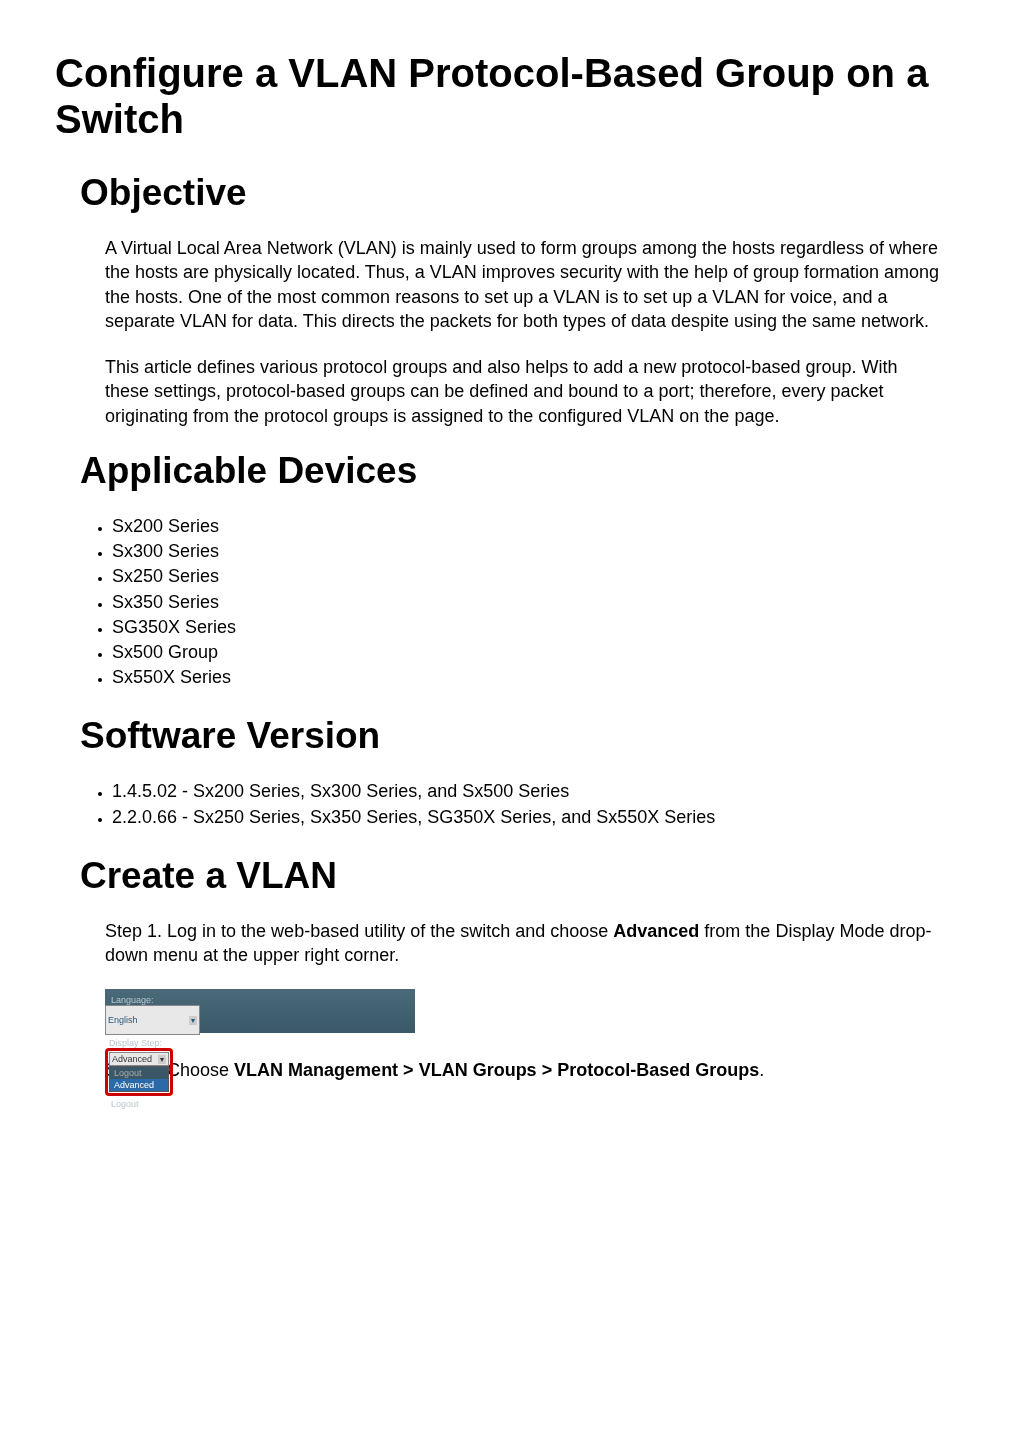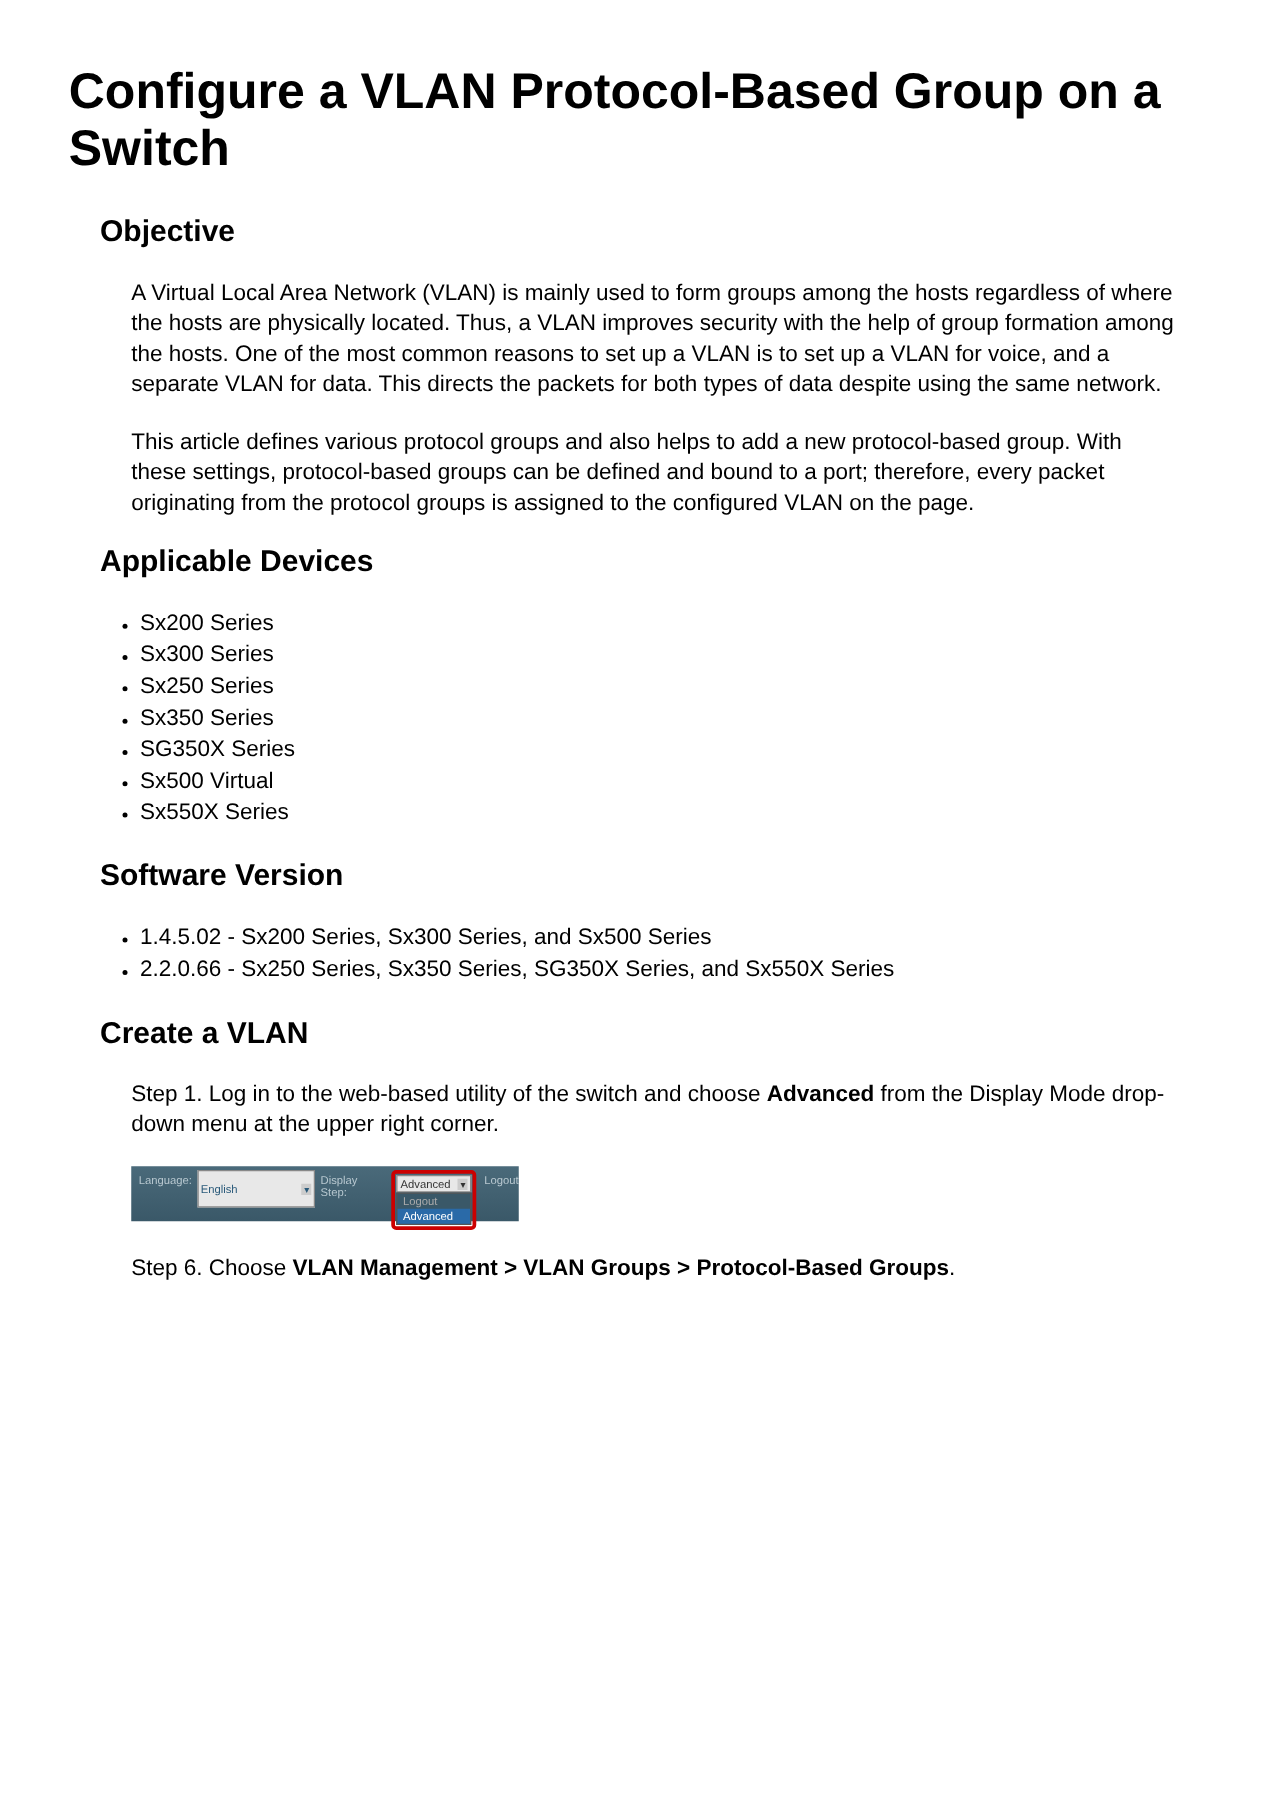--- a/index.html
+++ b/index.html
@@ -14,21 +14,21 @@
       width: 1020px;
       color: #000;
     }
     h1 {
       font-size: 40px;
       font-weight: bold;
       line-height: 1.15;
       margin-bottom: 30px;
     }
     h2 {
-      font-size: 24px;
+      font-size: 37px;
       font-weight: bold;
       margin-left: 25px;
       margin-bottom: 22px;
       margin-top: 10px;
     }
     .body-text {
       font-size: 18px;
       line-height: 1.35;
       margin-left: 50px;
       margin-right: 20px;
@@ -56,20 +56,21 @@
       width: 310px;
     }
     .screenshot {
       width: 310px;
       height: 44px;
       background: linear-gradient(to bottom, #4a6a7a 0%, #3a5868 100%);
       position: relative;
       display: flex;
       align-items: flex-start;
       padding-top: 3px;
+      flex-direction: column;
     }
     .lang-label {
       color: #b8c8d0;
       font-size: 9px;
       margin-left: 6px;
       margin-top: 3px;
       margin-right: 4px;
     }
     .lang-select {
       background: #e8e8e8;
@@ -150,21 +151,21 @@
 <p class="body-text">A Virtual Local Area Network (VLAN) is mainly used to form groups among the hosts regardless of where the hosts are physically located. Thus, a VLAN improves security with the help of group formation among the hosts. One of the most common reasons to set up a VLAN is to set up a VLAN for voice, and a separate VLAN for data. This directs the packets for both types of data despite using the same network.</p>
 <p class="body-text">This article defines various protocol groups and also helps to add a new protocol-based group. With these settings, protocol-based groups can be defined and bound to a port; therefore, every packet originating from the protocol groups is assigned to the configured VLAN on the page.</p>
 
 <h2>Applicable Devices</h2>
 <ul>
   <li>Sx200 Series</li>
   <li>Sx300 Series</li>
   <li>Sx250 Series</li>
   <li>Sx350 Series</li>
   <li>SG350X Series</li>
-  <li>Sx500 Virtual</li>
+  <li>Sx500 Group</li>
   <li>Sx550X Series</li>
 </ul>
 
 <h2>Software Version</h2>
 <ul>
   <li>1.4.5.02 - Sx200 Series, Sx300 Series, and Sx500 Series</li>
   <li>2.2.0.66 - Sx250 Series, Sx350 Series, SG350X Series, and Sx550X Series</li>
 </ul>
 
 <h2>Create a VLAN</h2>

